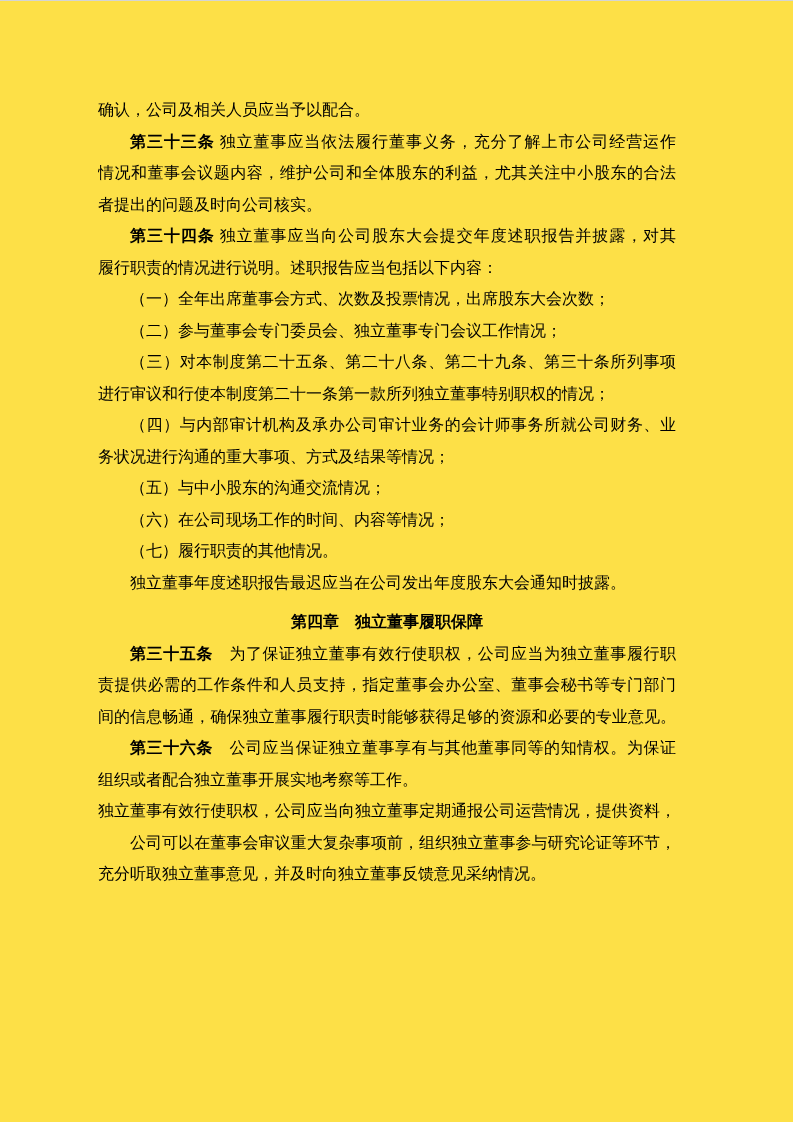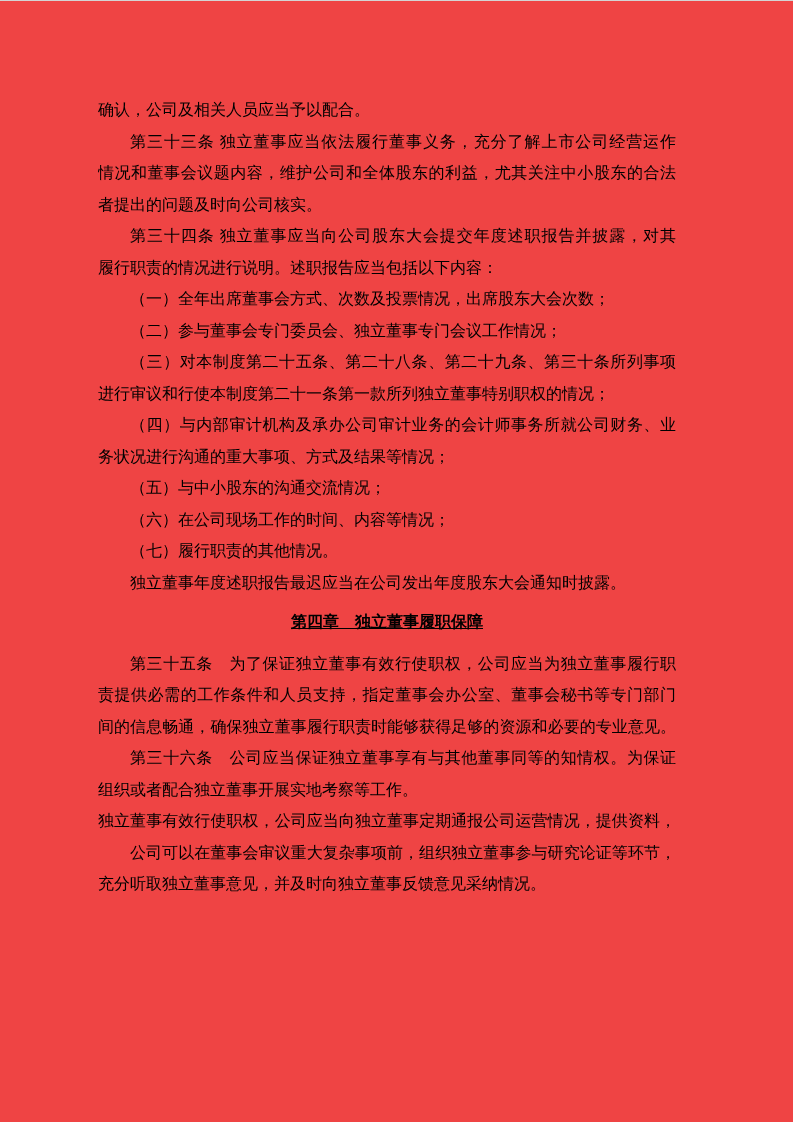--- a/index.html
+++ b/index.html
@@ -5,21 +5,21 @@
 <style>
   html, body {
     margin: 0;
     padding: 0;
     background: #ffffff;
   }
   .page {
     position: relative;
     width: 793px;
     height: 1122px;
-    background: #ef4444;
+    background: #fde047;
     border-top: 1px solid #d4d4d4;
     box-sizing: border-box;
     overflow: hidden;
     font-family: "Liberation Serif", "DejaVu Serif", serif;
     color: #000000;
   }
   .content {
     position: absolute;
     left: 98px;
     top: 93px;
@@ -33,28 +33,27 @@
     white-space: normal;
   }
   .ind {
     padding-left: 32px;
   }
   .j {
     text-align: justify;
     text-align-last: justify;
   }
   .lead {
-    font-weight: normal;
+    font-weight: bold;
   }
   .heading {
     text-align: center;
     font-weight: bold;
     margin-top: 8px;
-    margin-bottom: 10px;
-    text-decoration: underline;
+    margin-bottom: 0;
   }
 </style>
 </head>
 <body>
 
 <div class="page">
   <div class="content">
       <div class="line"><span>确认，公司及相关人员应当予以配合。</span></div>
       <div class="line ind j"><span class="lead">第三十三条</span><span> 独立董事应当依法履行董事义务，充分了解上市公司经营运作</span></div>
       <div class="line j"><span>情况和董事会议题内容，维护公司和全体股东的利益，尤其关注中小股东的合法</span></div>

